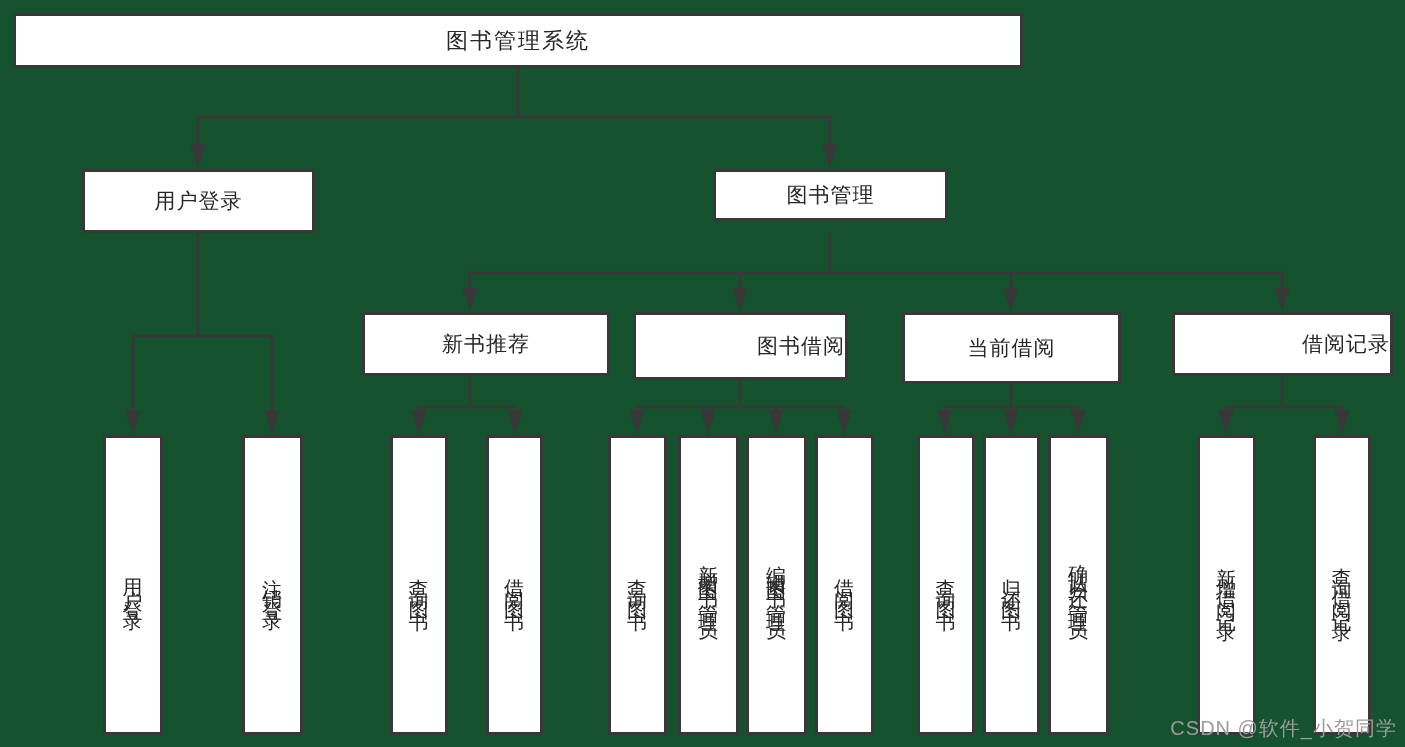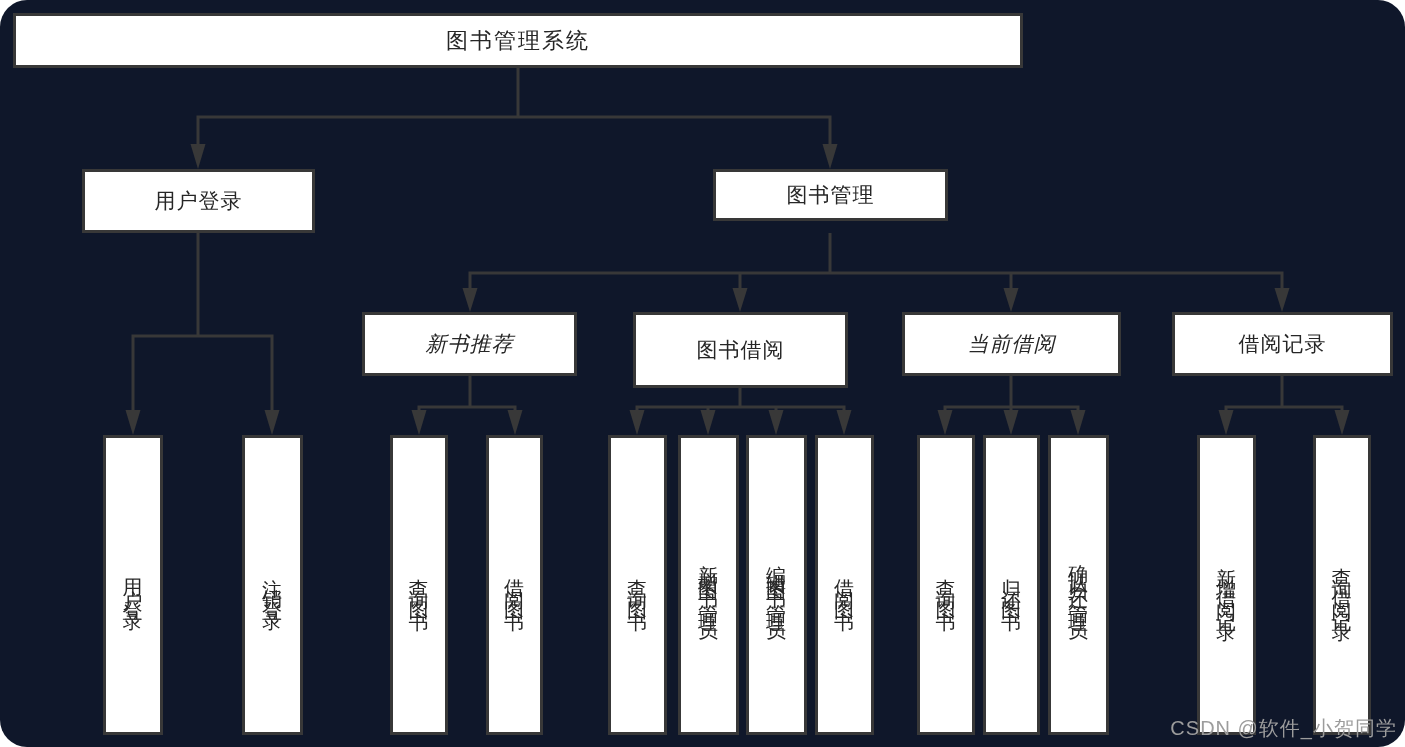--- a/index.html
+++ b/index.html
@@ -4,23 +4,22 @@
 <style>
   html, body { margin: 0; padding: 0; }
   body {
     background: #ffffff;
     font-family: "Liberation Sans", sans-serif;
   }
   #canvas {
     position: relative;
     width: 1405px;
     height: 747px;
-    background: #0f172a;
+    background: #14532d;
     overflow: hidden;
-    border-radius: 27px;
   }
   #connectors {
     position: absolute;
     left: 0; top: 0;
     width: 1405px;
     height: 747px;
   }
   .node {
     position: absolute;
     box-sizing: border-box;
@@ -96,30 +95,30 @@
     <span>图书管理系统</span>
   </div>
 
   <div class="node hnode lvl2" style="left:82px; top:169px; width:233px; height:64px;">
     <span>用户登录</span>
   </div>
   <div class="node hnode lvl2" style="left:713px; top:169px; width:235px; height:52px;">
     <span>图书管理</span>
   </div>
 
-  <div class="node hnode lvl3" style="left:362px; top:312px; width:215px; height:64px;font-style:italic;">
+  <div class="node hnode lvl3" style="left:362px; top:312px; width:248px; height:64px;">
     <span>新书推荐</span>
   </div>
-  <div class="node hnode lvl3" style="left:633px; top:312px; width:215px; height:76px;">
+  <div class="node hnode lvl3" style="left:633px; top:312px; width:215px; height:68px;justify-content:flex-end;">
     <span>图书借阅</span>
   </div>
-  <div class="node hnode lvl3" style="left:902px; top:312px; width:219px; height:64px;font-style:italic;">
+  <div class="node hnode lvl3" style="left:902px; top:312px; width:219px; height:72px;">
     <span>当前借阅</span>
   </div>
-  <div class="node hnode lvl3" style="left:1172px; top:312px; width:221px; height:64px;">
+  <div class="node hnode lvl3" style="left:1172px; top:312px; width:221px; height:64px;justify-content:flex-end;">
     <span>借阅记录</span>
   </div>
 
   <div class="node leaf" style="left:103px; width:60px;">
     <span>用户登录</span>
   </div>
   <div class="node leaf" style="left:242px; width:61px;">
     <span>注销登录</span>
   </div>
 

